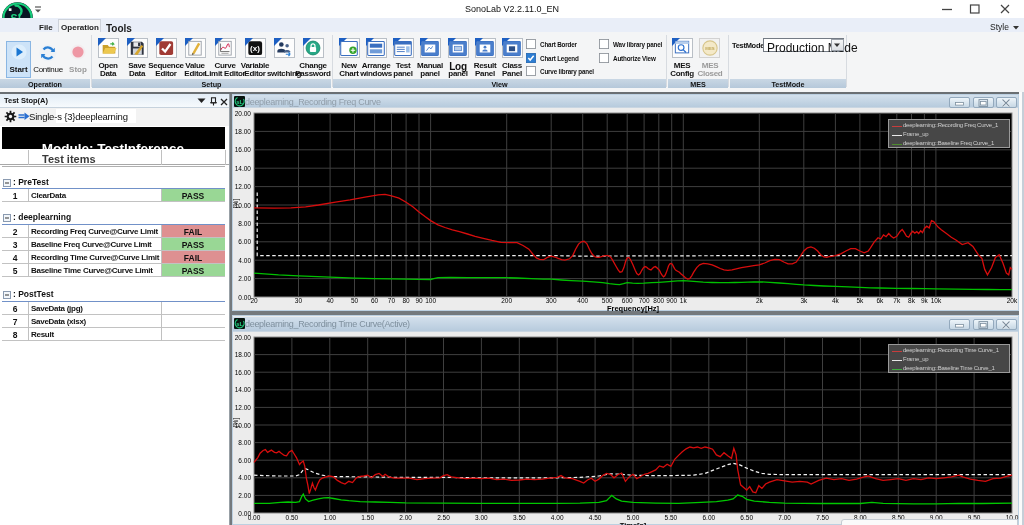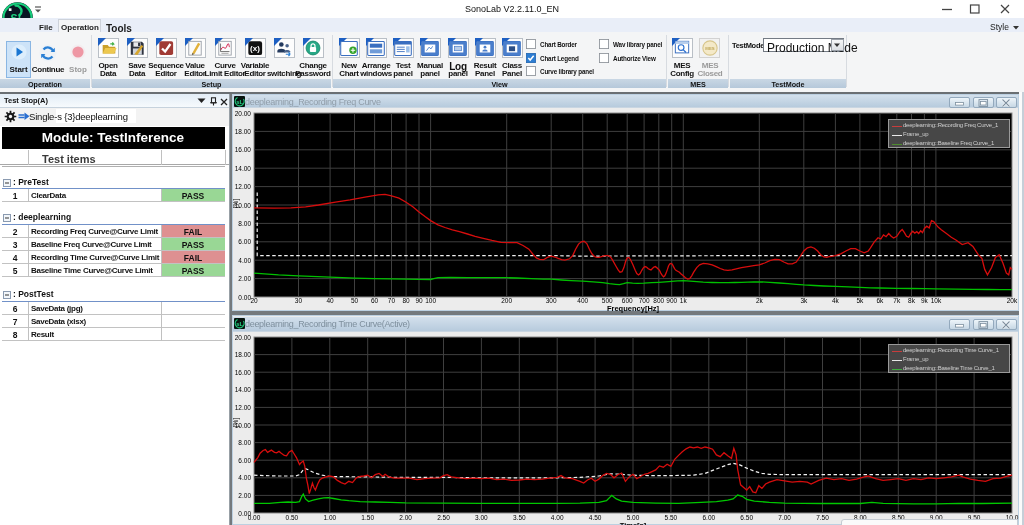--- a/index.html
+++ b/index.html
@@ -60,21 +60,21 @@
       <path d="M5.5 3.5 L12 8 L5.5 12.5 Z" fill="#1976d2"></path>
     </svg>
 <div class="lbl" style="left:18.5px;top:65px;transform:translateX(-50%);font-size:8px;color:#111;font-weight:bold;">Start</div>
 <svg class="abs" style="left:39px;top:43.5px" width="18" height="18" viewBox="0 0 18 18">
 <circle cx="9" cy="9" r="8.6" fill="#eef2f6"></circle>
 <path d="M 4.5 5.5 A 5.7 5.7 0 0 1 14.2 7.2" fill="none" stroke="#2a7fd4" stroke-width="2.3"></path>
 <path d="M 13.5 12.5 A 5.7 5.7 0 0 1 3.8 10.8" fill="none" stroke="#2a7fd4" stroke-width="2.3"></path>
 <path d="M15.8 3.8 v4.2 h-4.2 Z" fill="#2a7fd4"></path>
       <path d="M2.2 14.2 v-4.2 h4.2 Z" fill="#2a7fd4"></path>
 </svg>
-<div class="lbl" style="left:48px;top:65px;transform:translateX(-50%);font-size:8px;color:#111;font-weight:bold;letter-spacing:-0.3px;text-align:center;">Continue</div>
+<div class="lbl" style="left:48px;top:65px;transform:translateX(-50%);font-size:8px;color:#111;font-weight:normal;letter-spacing:-0.3px;text-align:center;">Continue</div>
 <svg class="abs" style="left:70px;top:44px" width="16" height="16" viewBox="0 0 16 16">
       <circle cx="8" cy="8" r="7.6" fill="#f3eef0"></circle>
       <circle cx="8" cy="8" r="5.6" fill="#ee97a4"></circle>
     </svg>
 <div class="lbl" style="left:78px;top:65px;transform:translateX(-50%);font-size:8px;color:#9a9a9a;font-weight:bold;">Stop</div>
 <div class="abs" style="left:97.5px;top:38px;width:21px;height:19.5px;background:#fdfdfd;border:1px solid #b9bfc6;"></div>
 <svg class="abs" style="left:97.5px;top:38px" width="8" height="8" viewBox="0 0 8 8">
       <path d="M0 0 L8 0 L0 8 Z" fill="#1d5fc2"></path>
     </svg>
 <svg class="abs" style="left:100.5px;top:40px" width="16" height="16" viewBox="0 0 19 19">
@@ -316,21 +316,21 @@
 <g stroke="#1a1a1a" stroke-width="2">
 <path d="M7.5 0.8 V4 M7.5 11 V14.2 M0.8 7.5 H4 M11 7.5 H14.2 M2.8 2.8 L5 5 M10 10 L12.2 12.2 M12.2 2.8 L10 5 M5 10 L2.8 12.2"></path>
       </g>
 </svg>
 <svg class="abs" style="left:18px;top:112px" width="12" height="9" viewBox="0 0 12 9">
       <path d="M0.5 3 h6 M0.5 5.5 h6" stroke="#2a6fd0" stroke-width="1.4"></path>
       <path d="M6.5 0.5 L11.5 4.2 L6.5 8 Z" fill="#2a6fd0"></path>
     </svg>
 <div class="lbl" style="left:29px;top:111px;font-size:9.5px;color:#111;font-weight:normal;letter-spacing:-0.2px;">Single-s {3}deeplearning</div>
 <div class="abs" style="left:2px;top:127px;width:223px;height:22px;background:#000;"></div>
-<div class="lbl" style="left:113px;top:130px;transform:translateX(-50%);font-size:13.5px;color:#fff;font-weight:bold;">Module: TestInference</div>
+<div class="lbl" style="left:113px;top:141px;transform:translateX(-50%);font-size:13.5px;color:#fff;font-weight:bold;">Module: TestInference</div>
 <div class="abs" style="left:0px;top:150px;width:229px;height:15px;background:#fff;border-bottom:1px solid #a8a8a8;"></div>
 <div class="abs" style="left:28px;top:150px;width:1px;height:15px;background:#c0c0c0;"></div>
 <div class="abs" style="left:161px;top:150px;width:1px;height:15px;background:#c0c0c0;"></div>
 <div class="abs" style="left:225px;top:150px;width:1px;height:15px;background:#c0c0c0;"></div>
 <div class="lbl" style="left:42px;top:153px;font-size:11px;color:#3a3a3a;font-weight:bold;">Test items</div>
 <div class="abs" style="left:2px;top:166px;width:223px;height:1px;background:#b0b0b0;"></div>
 <svg class="abs" style="left:3px;top:179px" width="8" height="8" viewBox="0 0 8 8">
       <rect x="0.5" y="0.5" width="7" height="7" fill="#f2f6fa" stroke="#8a9ab0"></rect>
       <path d="M2 4 h4" stroke="#333" stroke-width="1"></path>
     </svg>

